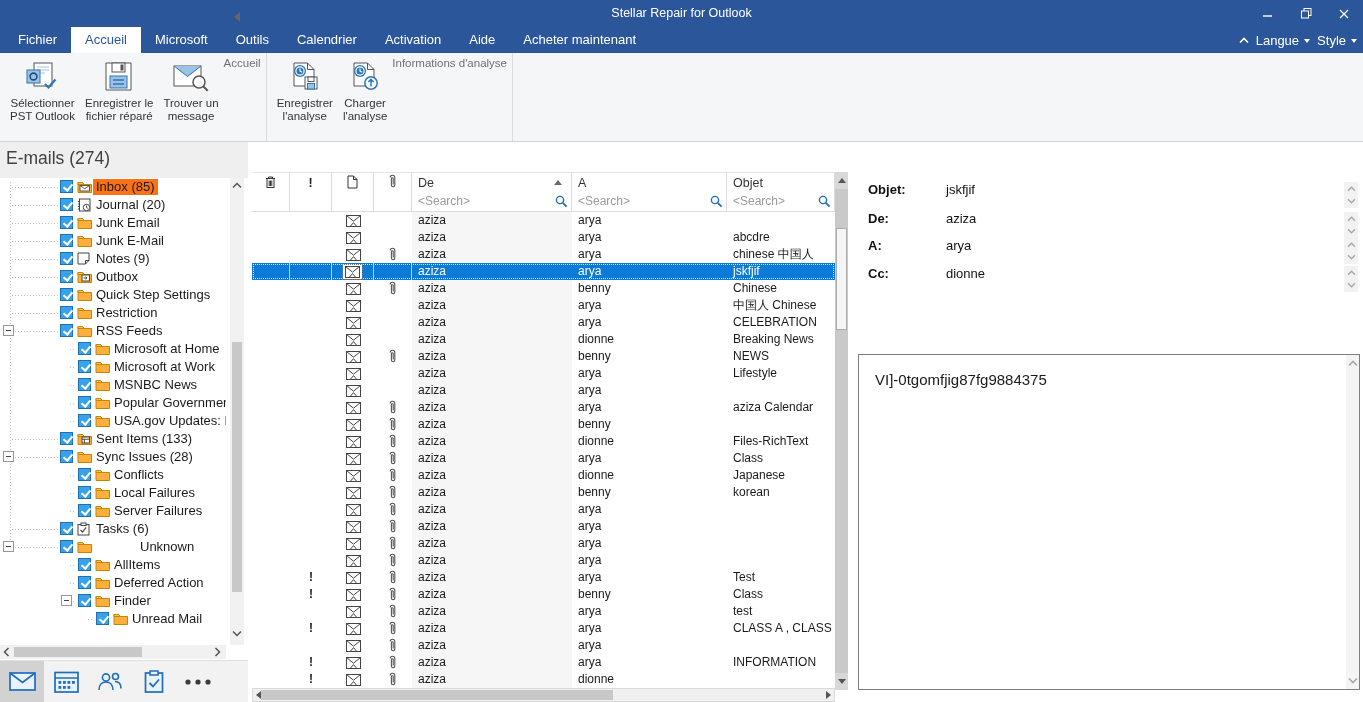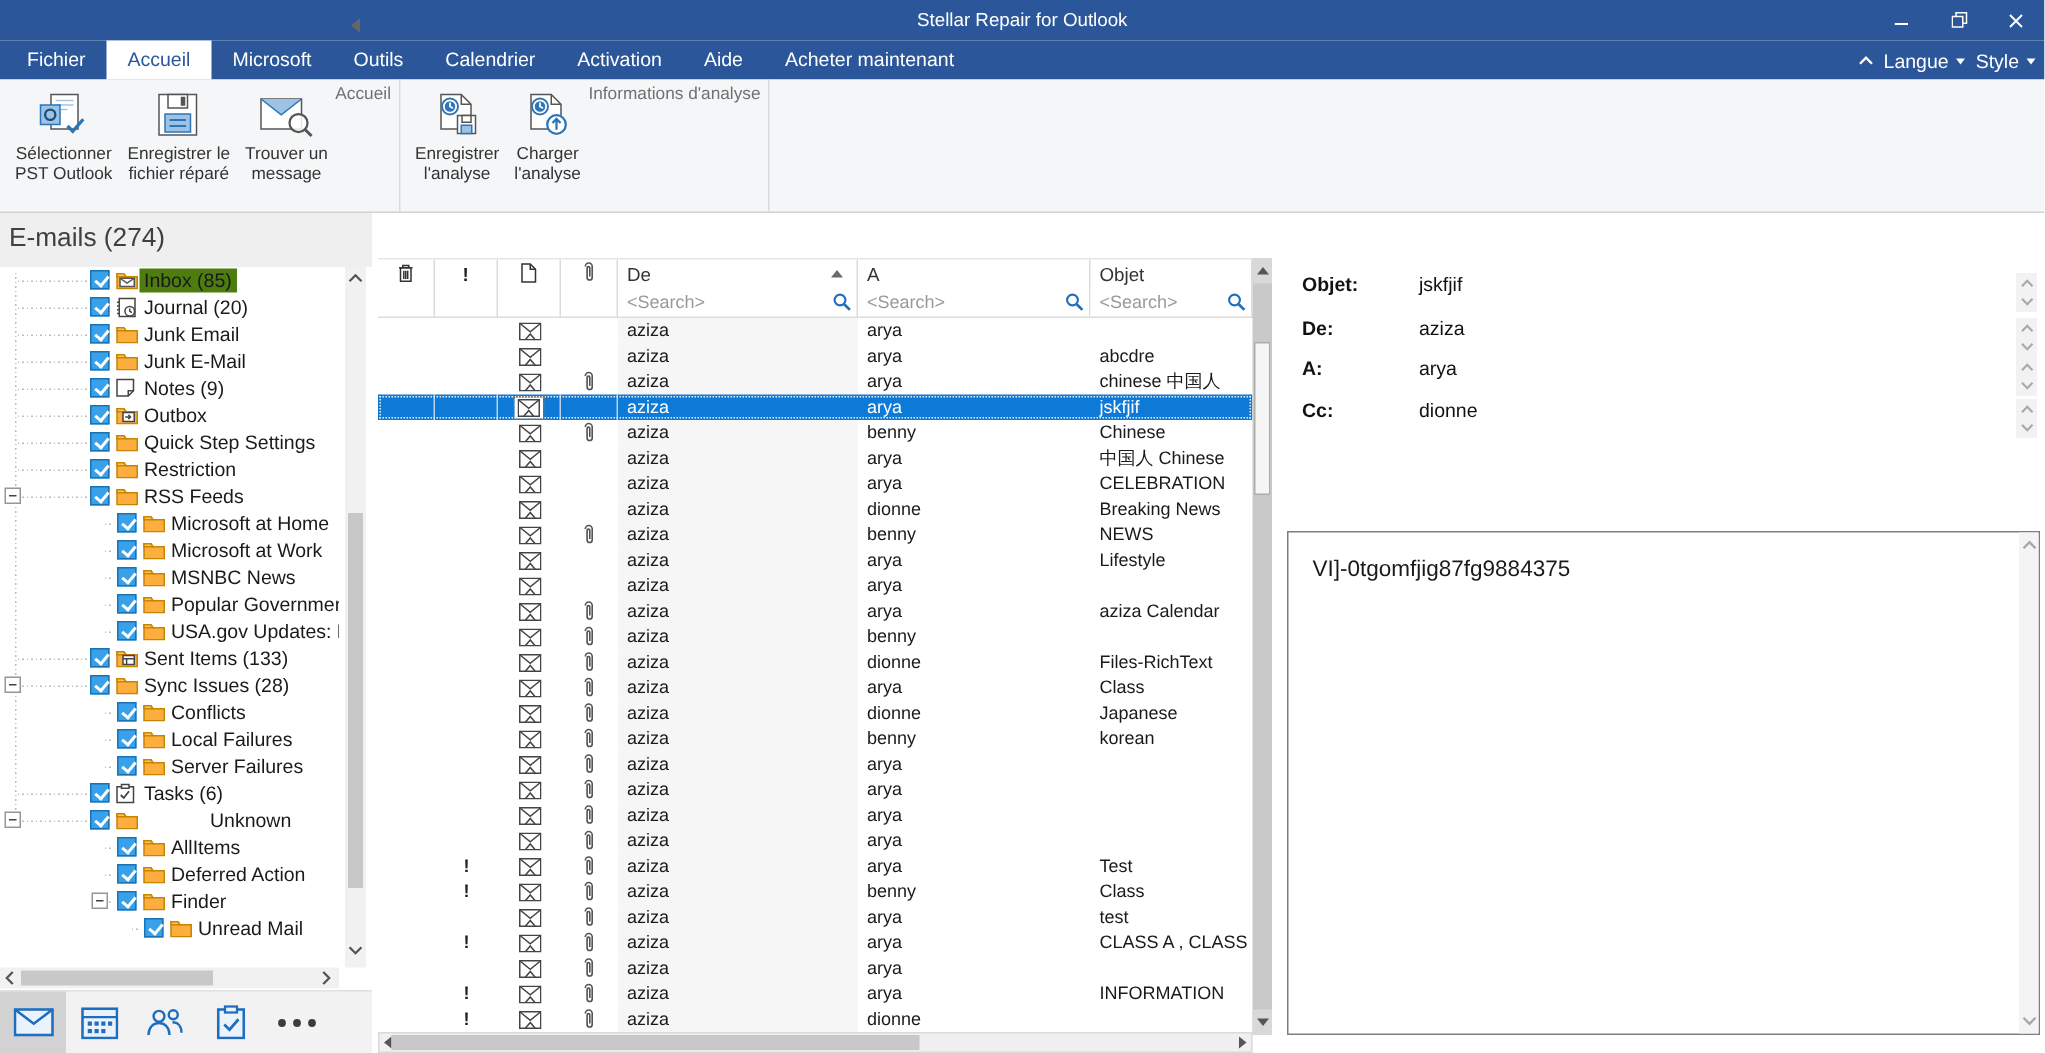--- a/index.html
+++ b/index.html
@@ -28,21 +28,21 @@
   .rgroup-label{text-align:center;color:#707070;font-size:11.5px;height:18px;line-height:16px;white-space:nowrap}
   
   .sb-header{position:absolute;left:0;top:142px;width:248px;height:36px;background:#EFEFEF}
   .sb-title{position:absolute;left:6px;top:6px;font-size:17.5px;color:#404040}
   .collapse-left{position:absolute;left:234px;top:12px;width:0;height:0;border-top:5px solid transparent;border-bottom:5px solid transparent;border-right:6px solid #666}
   .tree{position:absolute;left:0;top:178px;width:226px;height:467px;overflow:hidden;background:#fff}
   .vguide{position:absolute;left:10px;top:4px;height:372px;width:1px;
           background:repeating-linear-gradient(to bottom,#bdbdbd 0 1px,transparent 1px 3px)}
   .trow{position:relative;height:18px}
   .trow .lbl{position:absolute;top:1px;font-size:13px;color:#1a1a1a;white-space:nowrap;padding:0 3px;line-height:16px}
-  .lbl.hl{background:#4d7c0f}
+  .lbl.hl{background:#f97316}
   .hdots{position:absolute;top:9px;height:1px;background:repeating-linear-gradient(to right,#bdbdbd 0 1px,transparent 1px 3px)}
   .cb{position:absolute;top:2px;width:13px;height:13px;background:#39A1E9;border:1px solid #1B72B5;box-sizing:border-box}
   .cb::after{content:"";position:absolute;left:3.5px;top:1px;width:4px;height:7px;border:solid #fff;border-width:0 2px 2px 0;transform:rotate(40deg)}
   .ticon{position:absolute;top:2px;line-height:0}
   .exp{position:absolute;top:3px;width:11px;height:11px;background:#fff;border:1px solid #969696;box-sizing:border-box}
   .exp::after{content:"";position:absolute;left:2px;top:4px;width:5px;height:1px;background:#444}
   .tvsb{position:absolute;left:230px;top:178px;width:14px;height:467px;background:#F1F1F1}
   .tvsb-thumb{position:absolute;left:2px;top:164px;width:10px;height:250px;background:#C8C8C8}
   .tvsb .chev{position:absolute;left:2px;line-height:0}
   .thsb{position:absolute;left:0;top:645px;width:226px;height:14px;background:#F1F1F1}

